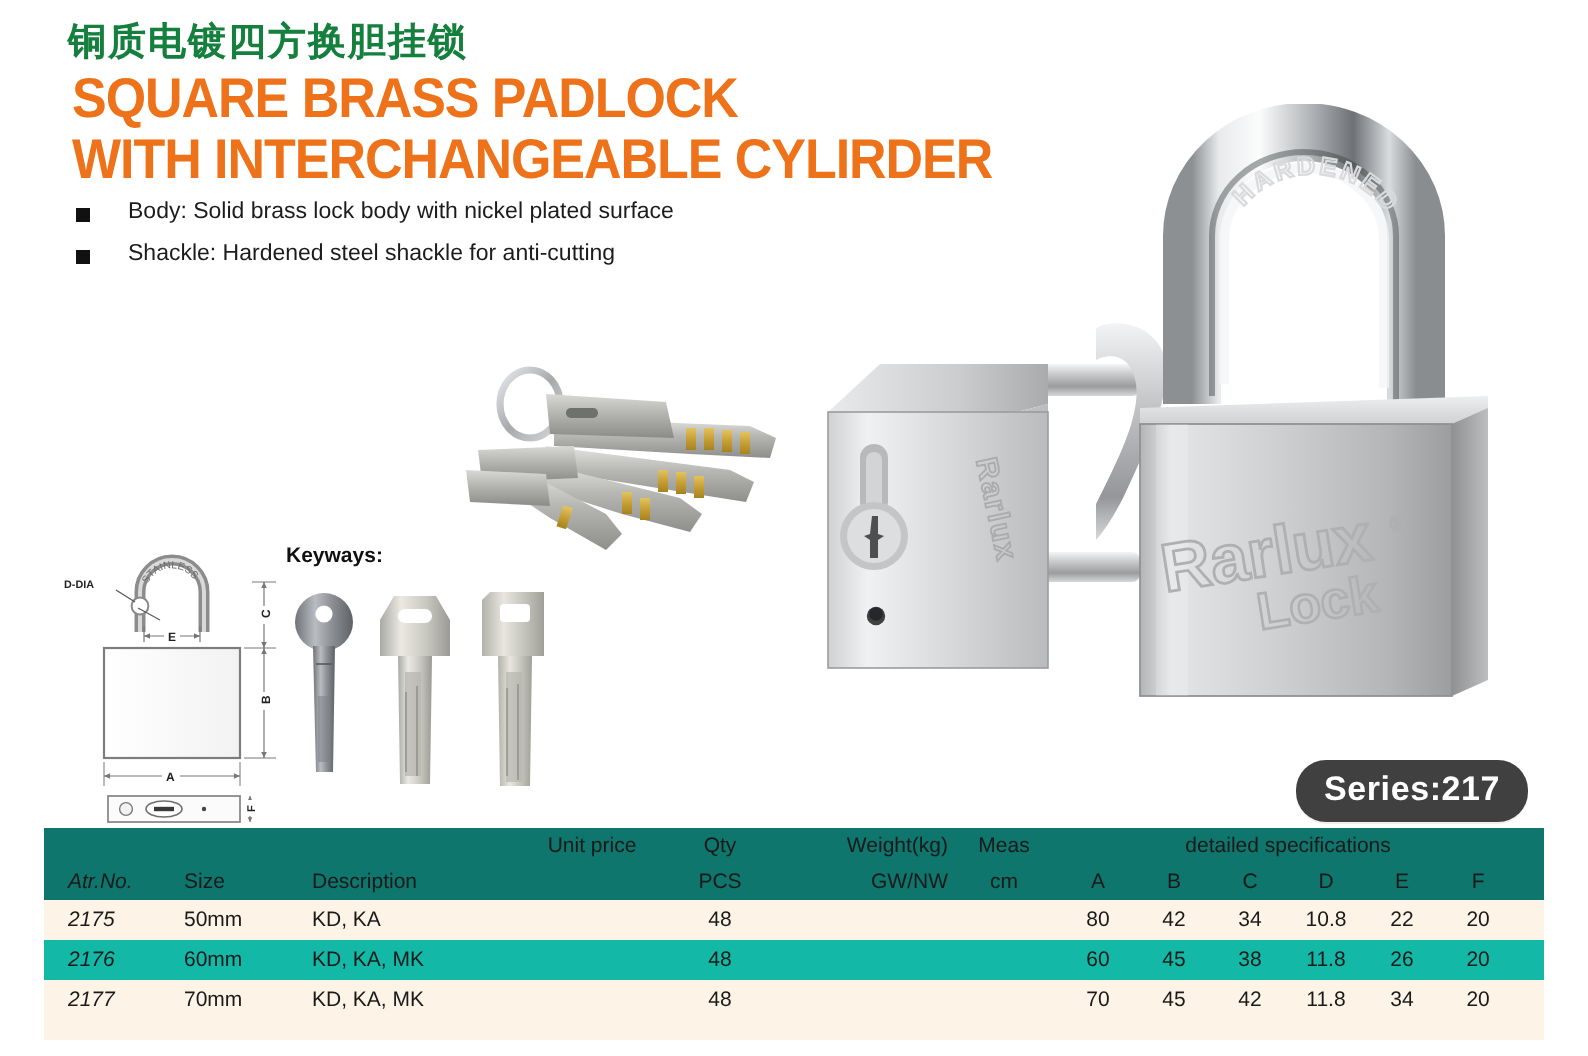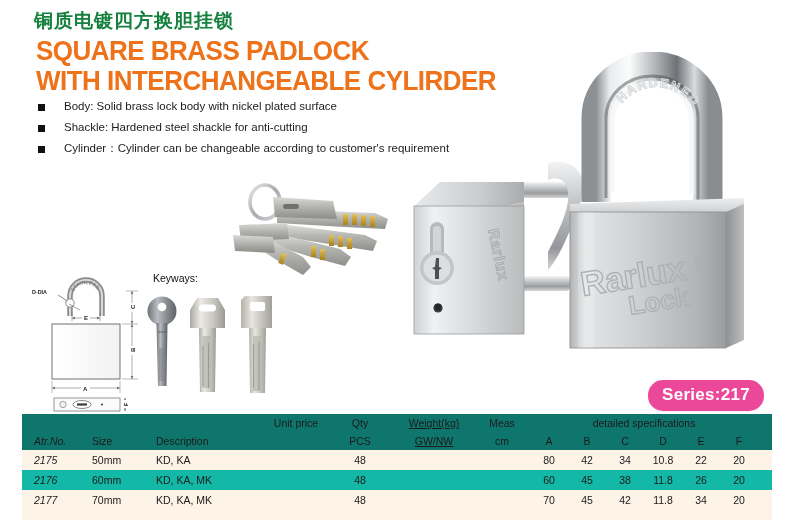--- a/index.html
+++ b/index.html
@@ -33,35 +33,35 @@
     flex:0 0 auto;
   }
   .bullet-tx { font-size:11.5px; color:#1c1c1c; line-height:13px;padding-left:11px; }
 
   
   .tech { position:absolute; left:28px; top:268px; width:135px; height:145px; }
   .tech svg { display:block; }
 
   .keyways-label {
     position:absolute; left:143px; top:272px;
-    font-size:10.5px; font-weight:400; color:#111;margin-left:10px;
+    font-size:10.5px; font-weight:700; color:#111;
   }
 
   
   .keys-three { position:absolute; left:145px; top:288px; width:130px; height:105px; }
   .keybunch { position:absolute; left:225px; top:183px; width:185px; height:100px; }
 
   
   .lock-side { position:absolute; left:400px; top:168px; width:170px; height:190px; }
   .lock-main { position:absolute; left:548px; top:52px; width:240px; height:335px; }
 
   
   .series-badge {
     position:absolute; left:648px; top:380px;
-    background:#ec4899; color:#fff;
+    background:#404040; color:#fff;
     font-size:17px; font-weight:700;
     padding:5px 14px 6px 14px; border-radius:15px;
     letter-spacing:0.3px;
     box-shadow:0 1px 0 rgba(0,0,0,.06);
   }
 
   
   .tbl { position:absolute; left:22px; top:414px; width:750px; }
   table { border-collapse:collapse; width:100%; table-layout:fixed; }
   th, td {
@@ -72,21 +72,21 @@
   thead tr { background:#0f766e; }
   thead th { height:18px; }
   tbody tr.odd  { background:#FDF4E7; }
   tbody tr.even { background:#14b8a6;margin-left:36px; }
   tbody td { height:20px; }
   .col-atr { width:62px; text-align:left; padding-left:12px;font-style:italic; }
   .col-size { width:62px; text-align:left; padding-left:8px;}
   .col-desc { width:110px; text-align:left; padding-left:10px;}
   .col-unit { width:80px; }
   .col-qty  { width:48px; }
-  .col-wt   { width:90px; text-align:center; padding-left:10px;text-decoration:underline;}
+  .col-wt   { width:90px; text-align:right; padding-left:10px;}
   .col-meas { width:56px; }
   .col-s    { width:38px; }
   .col-tail { width:auto; }
   .spec-group { font-size:10.5px; }
   .tbl-footer { height:10px; background:#FDF4E7; }
 </style>
 </head>
 <body>
 
 <div id="page">
@@ -99,24 +99,20 @@
   </div>
 
   <div class="bullets">
     <div class="bullet-row">
       <span class="bullet-sq"></span>
       <span class="bullet-tx">Body: Solid brass lock body with nickel plated surface</span>
     </div>
     <div class="bullet-row">
       <span class="bullet-sq"></span>
       <span class="bullet-tx">Shackle: Hardened steel shackle for anti-cutting</span>
-    </div>
-    <div class="bullet-row">
-      <span class="bullet-sq"></span>
-      <span class="bullet-tx">Cylinder：Cylinder can be changeable according to customer's requirement</span>
     </div>
   </div>
 
   <div class="tech">
     <svg width="135" height="145" viewBox="0 0 135 145">
       <defs>
         <linearGradient id="bodyG" x1="0" y1="0" x2="1" y2="0">
           <stop offset="0" stop-color="#ffffff"></stop>
           <stop offset="1" stop-color="#f2f2f2"></stop>
         </linearGradient>

